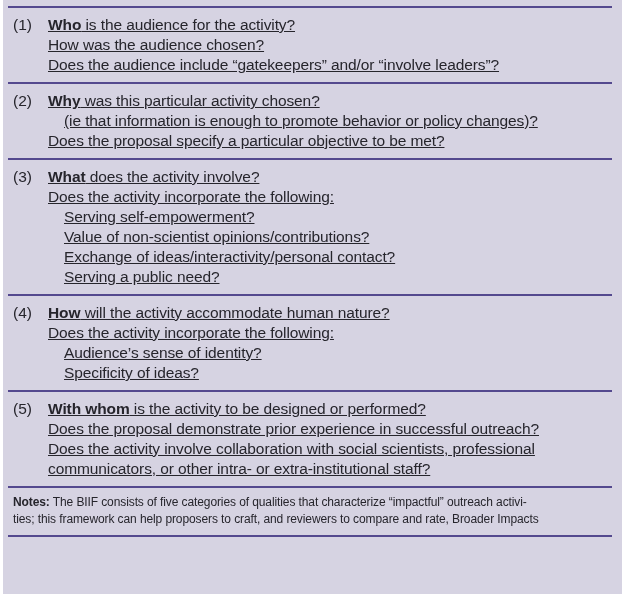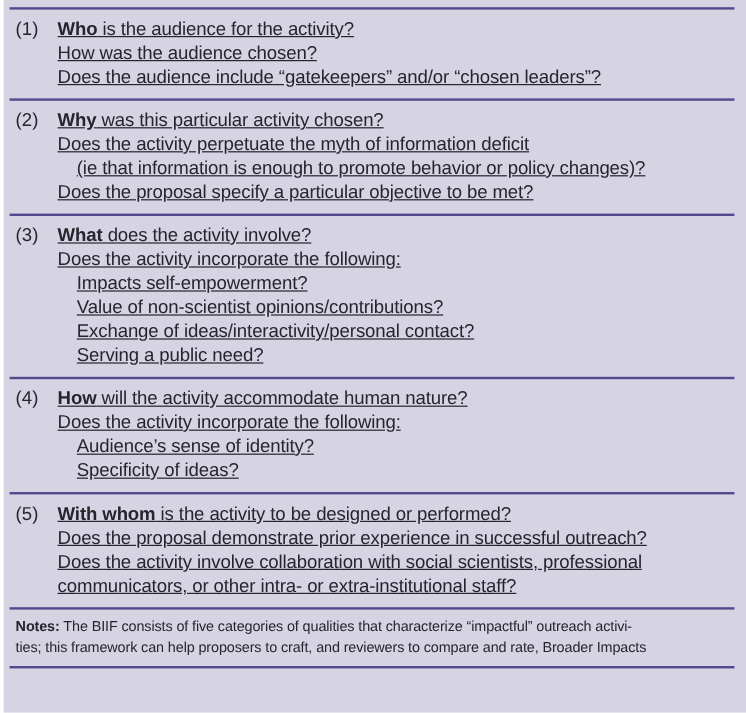--- a/index.html
+++ b/index.html
@@ -59,40 +59,39 @@
 <body>
 
 <div class="panel">
   <div class="rule"></div>
   <div id="sections-mount">
       <div class="section">
         <div class="num">(1)</div>
         <div class="content">
           <div class="line"><span class="b">Who</span> is the audience for the activity?</div>
           <div class="line">How was the audience chosen?</div>
-          <div class="line">Does the audience include “gatekeepers” and/or “chosen leaders”?</div>
+          <div class="line">Does the audience include “gatekeepers” and/or “involve leaders”?</div>
         </div>
       </div>
       <div class="rule"></div>
       <div class="section">
         <div class="num">(2)</div>
         <div class="content">
           <div class="line"><span class="b">Why</span> was this particular activity chosen?</div>
-          <div class="line">Does the activity perpetuate the myth of information deficit</div>
           <div class="line indent1">(ie that information is enough to promote behavior or policy changes)?</div>
           <div class="line">Does the proposal specify a particular objective to be met?</div>
         </div>
       </div>
       <div class="rule"></div>
       <div class="section">
         <div class="num">(3)</div>
         <div class="content">
           <div class="line"><span class="b">What</span> does the activity involve?</div>
           <div class="line">Does the activity incorporate the following:</div>
-          <div class="line indent1">Impacts self-empowerment?</div>
+          <div class="line indent1">Serving self-empowerment?</div>
           <div class="line indent1">Value of non-scientist opinions/contributions?</div>
           <div class="line indent1">Exchange of ideas/interactivity/personal contact?</div>
           <div class="line indent1">Serving a public need?</div>
         </div>
       </div>
       <div class="rule"></div>
       <div class="section">
         <div class="num">(4)</div>
         <div class="content">
           <div class="line"><span class="b">How</span> will the activity accommodate human nature?</div>

